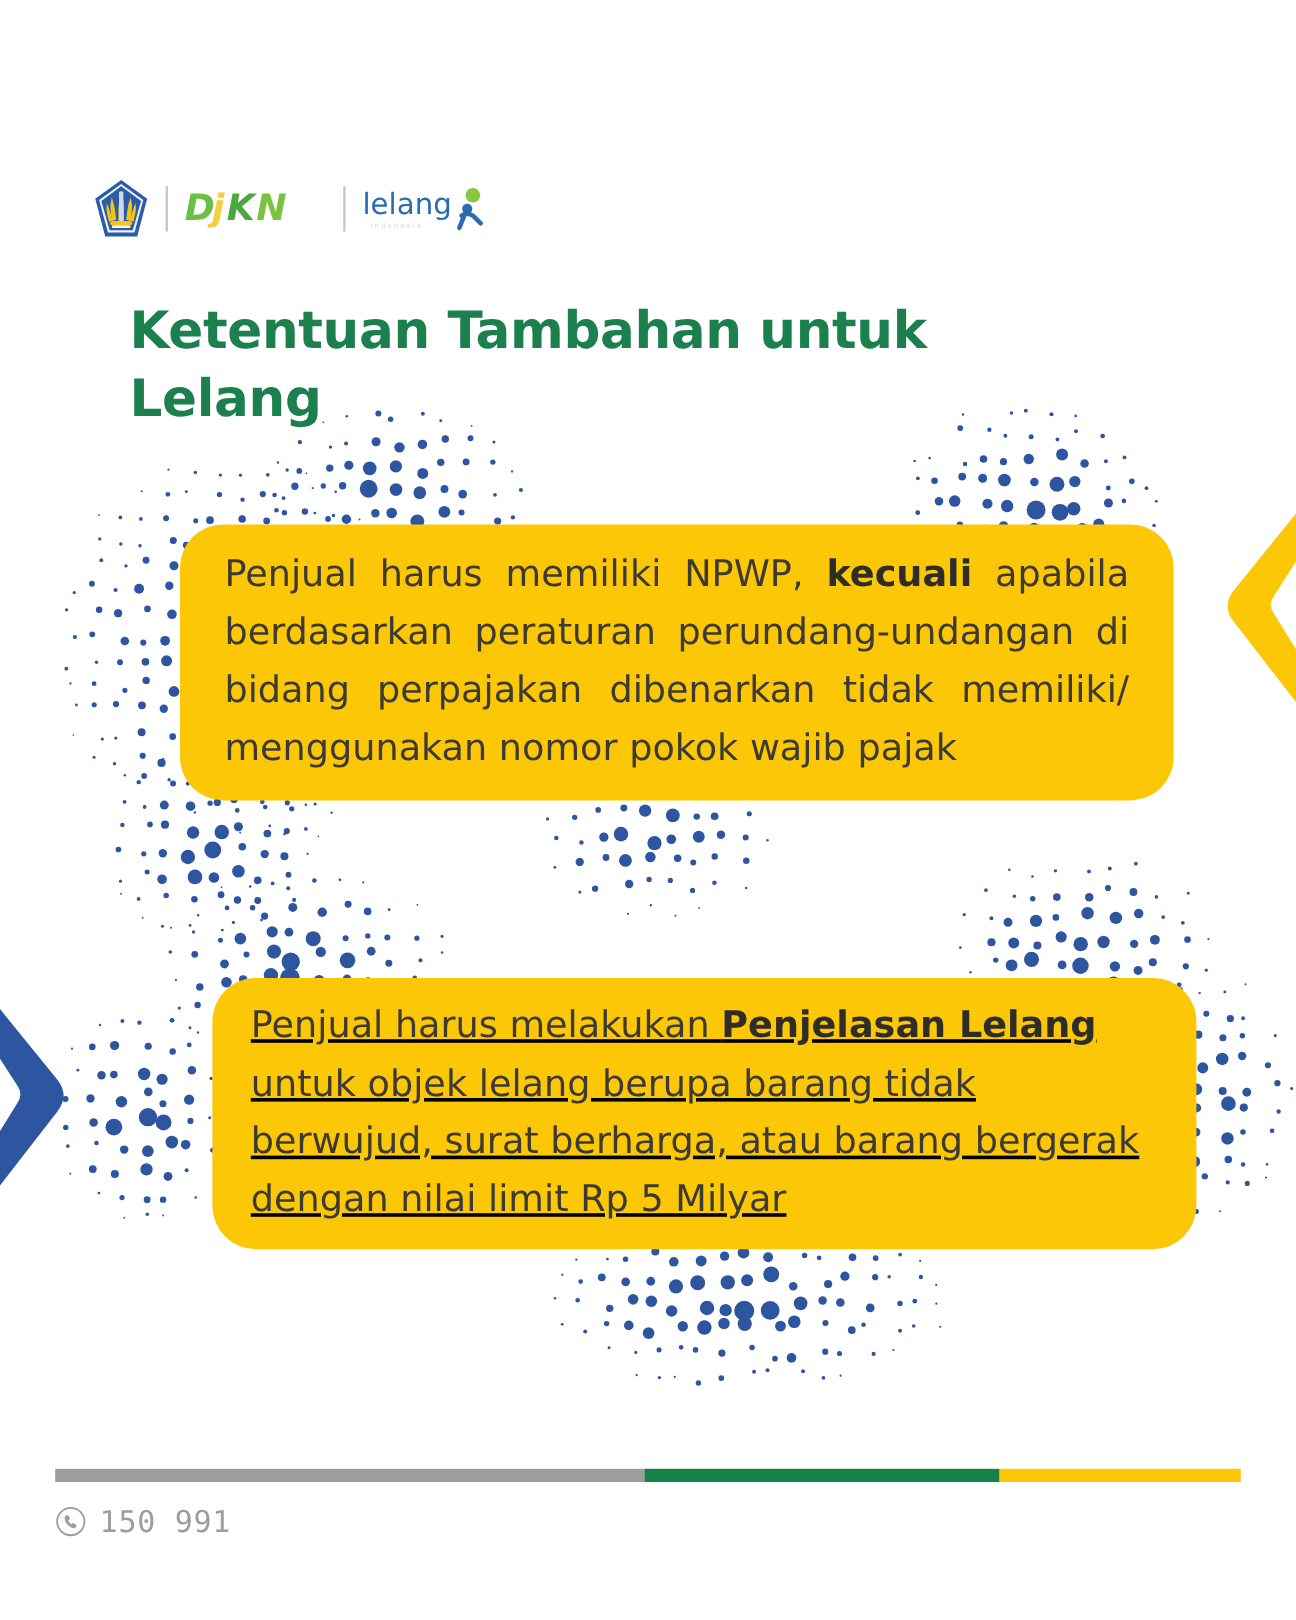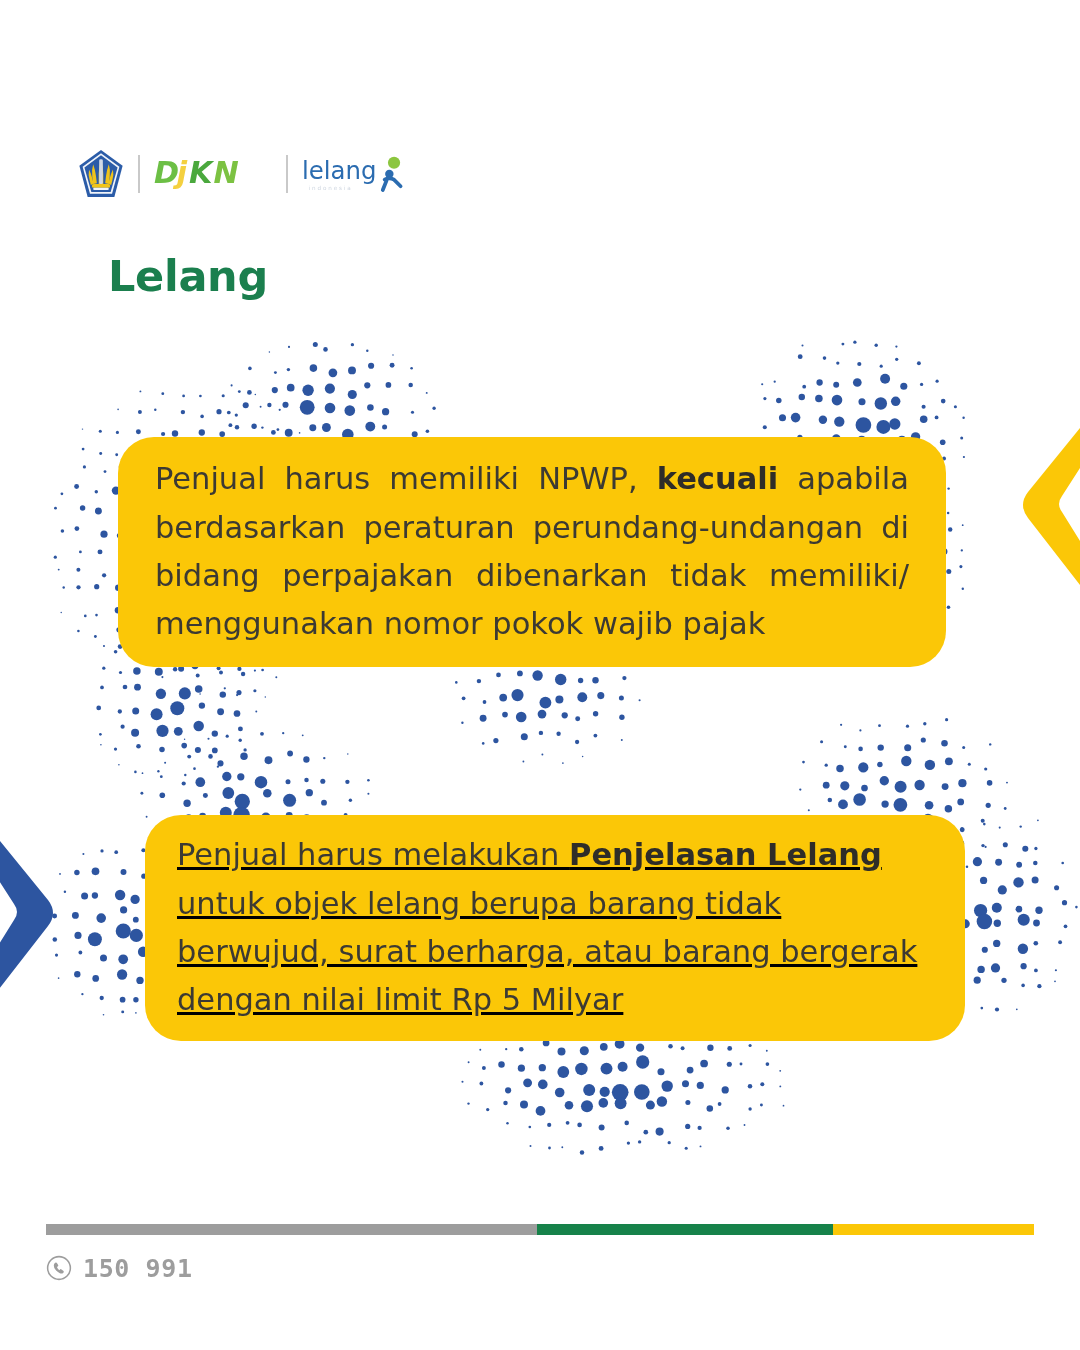--- a/index.html
+++ b/index.html
@@ -41,21 +41,21 @@
     line-height:1.32;
     letter-spacing:-0.3px;
   }
   .title .ln{ display:block; }
 
   
   .card{
     position:absolute; z-index:4;
     background:#FBC707;
     border-radius:36px;
-    display:flex; align-items:center;
+    display:flex; align-items:center;margin-left:32px;
   }
   .card-text{
     color:#3c3a33;
     font-size:30.5px;
     line-height:1.59;
     font-family:"DejaVu Sans", sans-serif;
     font-weight:400;
   }
   .card-text b{ font-weight:bold; color:#2f2d28; }
 
@@ -85,21 +85,21 @@
     color:#9d9d9d;
     font-family:"DejaVu Sans Mono", monospace;
     font-weight:bold;
     font-size:25px;
     letter-spacing:0.6px;
   }
   .callcenter{
     display:flex; align-items:center; gap:11px;
     color:#9d9d9d;
     font-family:"DejaVu Sans Mono", monospace;
-    font-weight:bold;
+    font-weight:normal;
     font-size:25px;
     letter-spacing:0.6px;
   }
   .phone-icon{ width:26px; height:26px; display:block; }
 </style>
 </head>
 <body>
 
 <svg id="decor" viewBox="0 0 1080 1350" width="1080" height="1350" aria-hidden="true">
   <g id="dots">
@@ -1083,20 +1083,21 @@
     <text x="0" y="58" font-family="DejaVu Sans, sans-serif" font-size="52" fill="#2b6cb0">lelang</text>
     <circle cx="196" cy="24" r="13" fill="#8cc63f"></circle>
     <circle cx="186" cy="48" r="9" fill="#2b6cb0"></circle>
     <path d="M176 60 q10 -6 20 0 l14 14" stroke="#2b6cb0" stroke-width="8" fill="none" stroke-linecap="round"></path>
     <path d="M180 62 l-8 20" stroke="#2b6cb0" stroke-width="8" fill="none" stroke-linecap="round"></path>
     <text x="14" y="82" font-family="DejaVu Sans, sans-serif" font-size="12" letter-spacing="4" fill="#cfd6e0">indonesia</text>
   </svg>
 </div>
 
 <h1 class="title">
+  <span class="ln">Ketentuan Tambahan untuk</span>
   <span class="ln">Lelang</span>
 </h1>
 
 <div class="card" id="card-1">
   <div class="card-text"><span>Penjual harus memiliki NPWP, </span><b>kecuali</b><span> apabila berdasarkan peraturan perundang-undangan di bidang perpajakan dibenarkan tidak memiliki/ menggunakan nomor pokok wajib pajak</span></div>
 </div>
 
 <div class="card" id="card-2">
   <div class="card-text"><span>Penjual harus melakukan </span><b>Penjelasan Lelang</b><span> untuk objek lelang berupa barang tidak berwujud, surat berharga, atau barang bergerak dengan nilai limit Rp 5 Milyar</span></div>
 </div>

